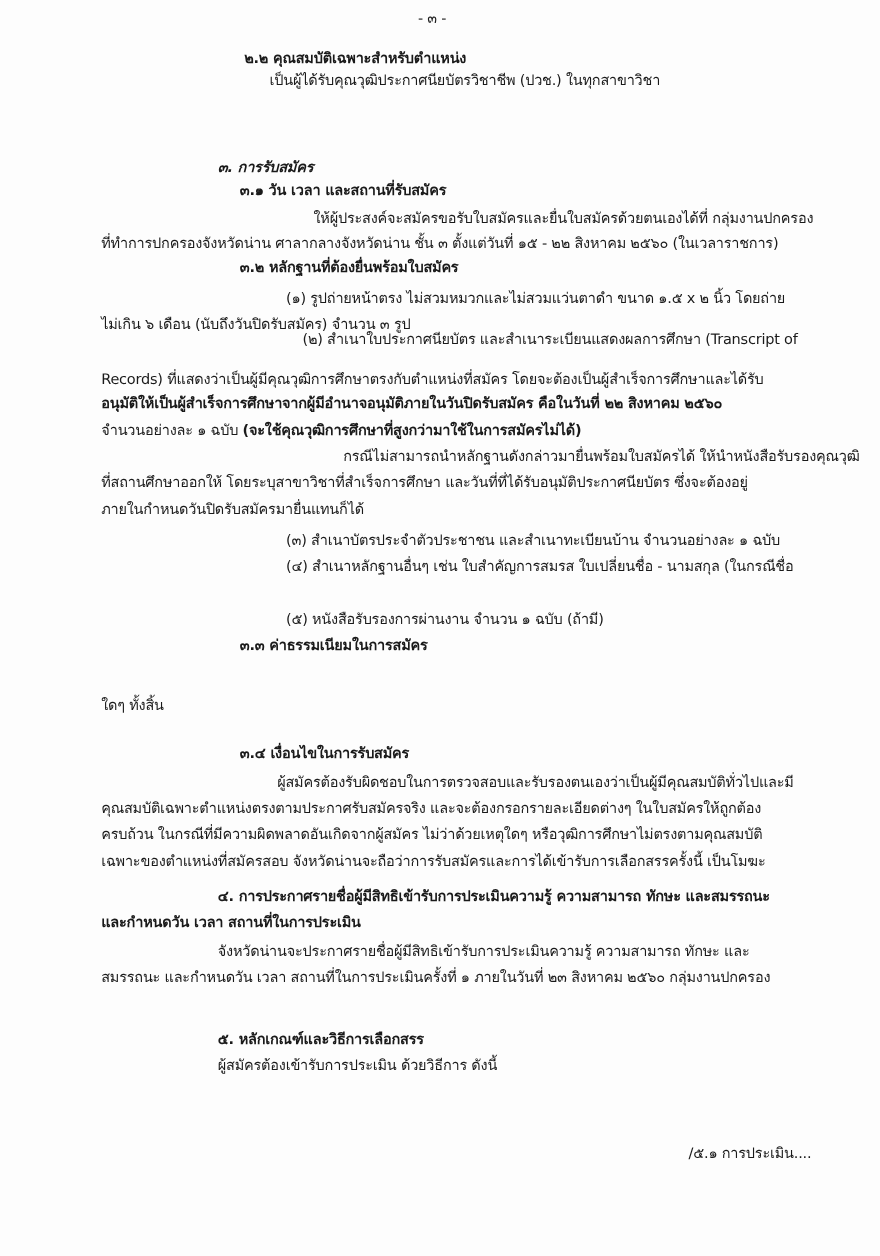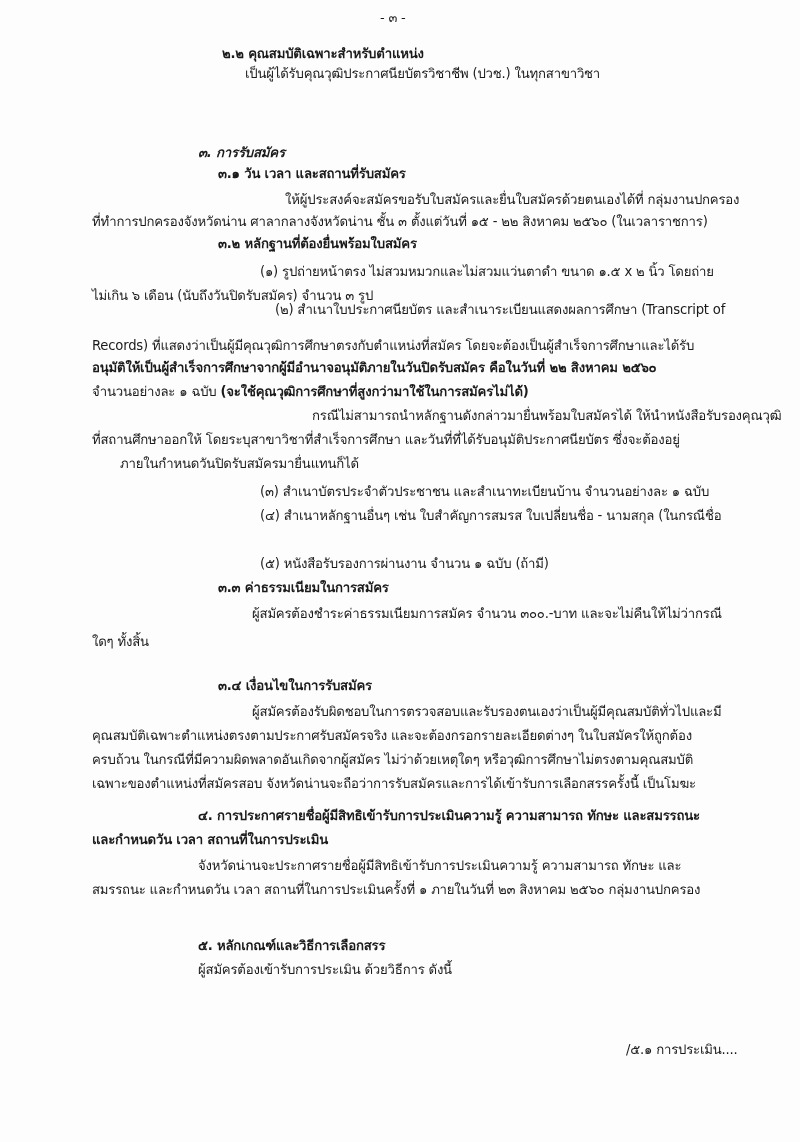--- a/index.html
+++ b/index.html
@@ -35,27 +35,26 @@
   <div class="ln" style="left:92px;top:286px;">ไม่เกิน ๖ เดือน (นับถึงวันปิดรับสมัคร) จำนวน ๓ รูป</div>
   <div class="ln" style="left:260px;top:300px;margin-left:15px;">(๒) สำเนาใบประกาศนียบัตร และสำเนาระเบียนแสดงผลการศึกษา (Transcript of</div>
   <div class="ln" style="left:92px;top:336px;">Records) ที่แสดงว่าเป็นผู้มีคุณวุฒิการศึกษาตรงกับตำแหน่งที่สมัคร โดยจะต้องเป็นผู้สำเร็จการศึกษาและได้รับ</div>
   <div class="ln b" style="left:92px;top:358px;">อนุมัติให้เป็นผู้สำเร็จการศึกษาจากผู้มีอำนาจอนุมัติภายในวันปิดรับสมัคร คือในวันที่ ๒๒ สิงหาคม ๒๕๖๐</div>
   <div class="ln" style="left:92px;top:382px;">
     <span>จำนวนอย่างละ ๑ ฉบับ </span>
     <span class="b">(จะใช้คุณวุฒิการศึกษาที่สูงกว่ามาใช้ในการสมัครไม่ได้)</span>
   </div>
   <div class="ln" style="left:312px;top:406px;">กรณีไม่สามารถนำหลักฐานดังกล่าวมายื่นพร้อมใบสมัครได้ ให้นำหนังสือรับรองคุณวุฒิ</div>
   <div class="ln" style="left:92px;top:430px;">ที่สถานศึกษาออกให้ โดยระบุสาขาวิชาที่สำเร็จการศึกษา และวันที่ที่ได้รับอนุมัติประกาศนียบัตร ซึ่งจะต้องอยู่</div>
-  <div class="ln" style="left:92px;top:454px;margin-left:28px;">ภายในกำหนดวันปิดรับสมัครมายื่นแทนก็ได้</div>
+  <div class="ln" style="left:92px;top:454px;">ภายในกำหนดวันปิดรับสมัครมายื่นแทนก็ได้</div>
   <div class="ln" style="left:260px;top:482px;">(๓) สำเนาบัตรประจำตัวประชาชน และสำเนาทะเบียนบ้าน จำนวนอย่างละ ๑ ฉบับ</div>
   <div class="ln" style="left:260px;top:506px;">(๔) สำเนาหลักฐานอื่นๆ เช่น ใบสำคัญการสมรส ใบเปลี่ยนชื่อ - นามสกุล (ในกรณีชื่อ</div>
   <div class="ln" style="left:260px;top:554px;">(๕) หนังสือรับรองการผ่านงาน จำนวน ๑ ฉบับ (ถ้ามี)</div>
 
   <div class="ln h" style="left:218px;top:578px;">๓.๓ ค่าธรรมเนียมในการสมัคร</div>
-  <div class="ln" style="left:252px;top:604px;">ผู้สมัครต้องชำระค่าธรรมเนียมการสมัคร จำนวน ๓๐๐.-บาท และจะไม่คืนให้ไม่ว่ากรณี</div>
   <div class="ln" style="left:92px;top:632px;">ใดๆ ทั้งสิ้น</div>
 
   <div class="ln h" style="left:218px;top:676px;">๓.๔ เงื่อนไขในการรับสมัคร</div>
   <div class="ln" style="left:252px;top:702px;">ผู้สมัครต้องรับผิดชอบในการตรวจสอบและรับรองตนเองว่าเป็นผู้มีคุณสมบัติทั่วไปและมี</div>
   <div class="ln" style="left:92px;top:726px;">คุณสมบัติเฉพาะตำแหน่งตรงตามประกาศรับสมัครจริง และจะต้องกรอกรายละเอียดต่างๆ ในใบสมัครให้ถูกต้อง</div>
   <div class="ln" style="left:92px;top:750px;">ครบถ้วน ในกรณีที่มีความผิดพลาดอันเกิดจากผู้สมัคร ไม่ว่าด้วยเหตุใดๆ หรือวุฒิการศึกษาไม่ตรงตามคุณสมบัติ</div>
   <div class="ln" style="left:92px;top:774px;">เฉพาะของตำแหน่งที่สมัครสอบ จังหวัดน่านจะถือว่าการรับสมัครและการได้เข้ารับการเลือกสรรครั้งนี้ เป็นโมฆะ</div>
 
   <div class="ln h" style="left:198px;top:806px;">๔. การประกาศรายชื่อผู้มีสิทธิเข้ารับการประเมินความรู้ ความสามารถ ทักษะ และสมรรถนะ</div>
   <div class="ln h" style="left:92px;top:830px;">และกำหนดวัน เวลา สถานที่ในการประเมิน</div>

